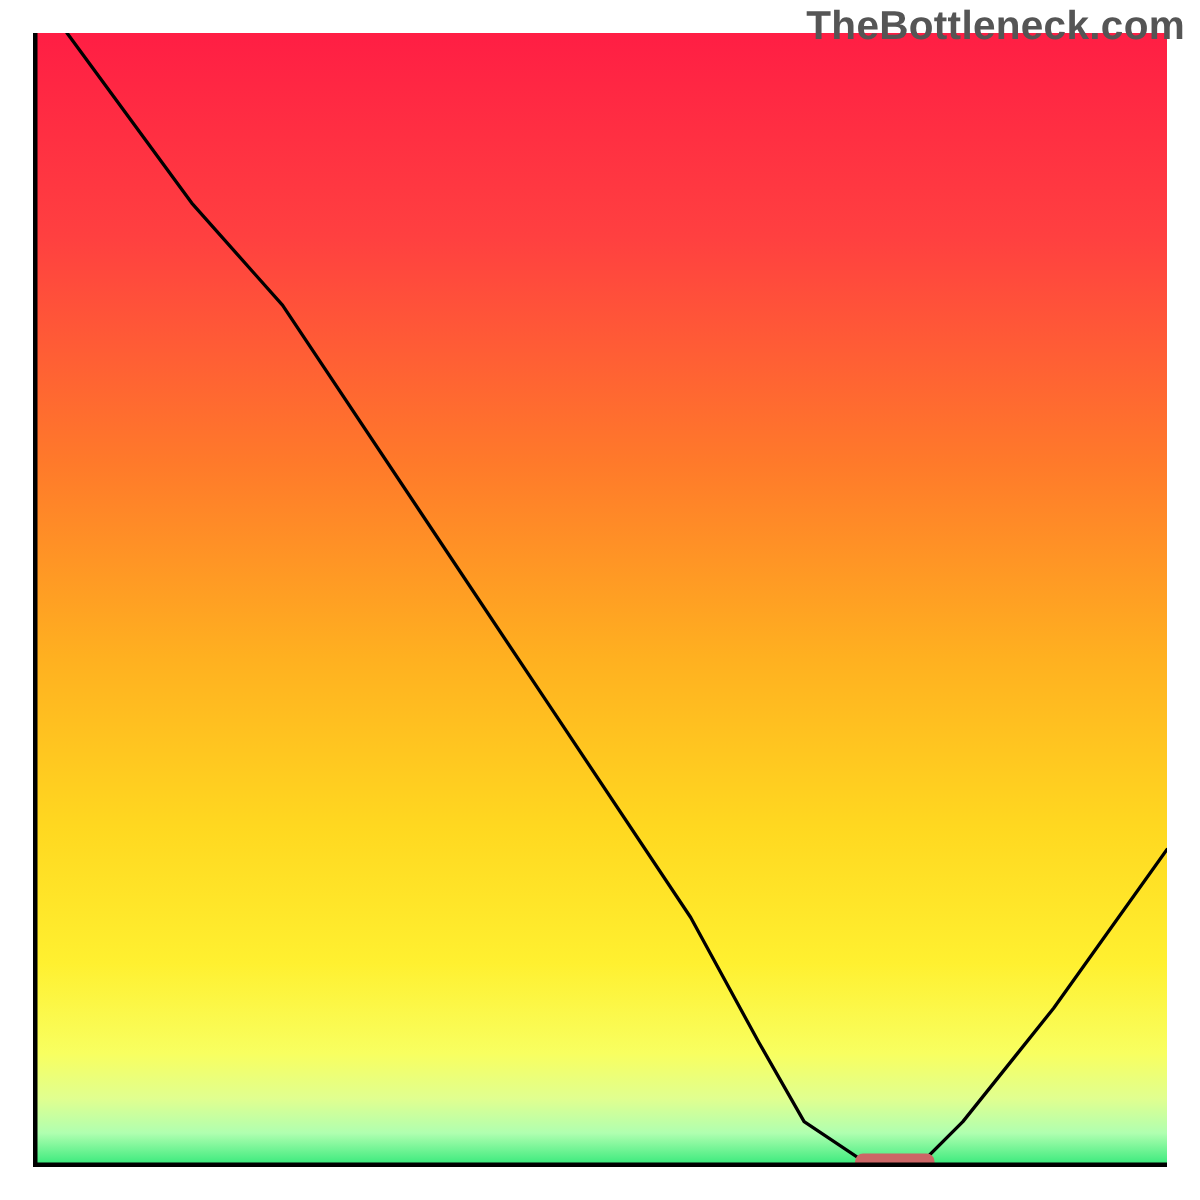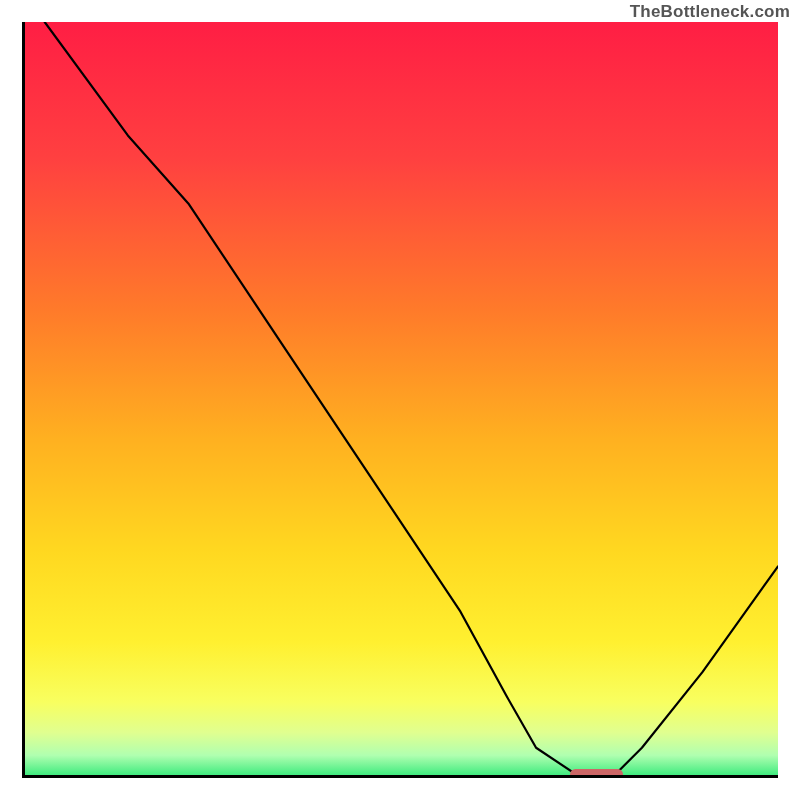--- a/index.html
+++ b/index.html
@@ -13,21 +13,21 @@
   }
   .container {
     position: relative;
     width: 800px;
     height: 800px;
   }
   .watermark {
     position: absolute;
     top: 2px;
     right: 10px;
-    font-size: 17px;
+    font-size: 27px;
     font-weight: 600;
     color: #555;
     letter-spacing: 0.2px;
     z-index: 10;
   }
   .plot-frame {
     position: absolute;
     left: 22px;
     top: 22px;
     width: 756px;

